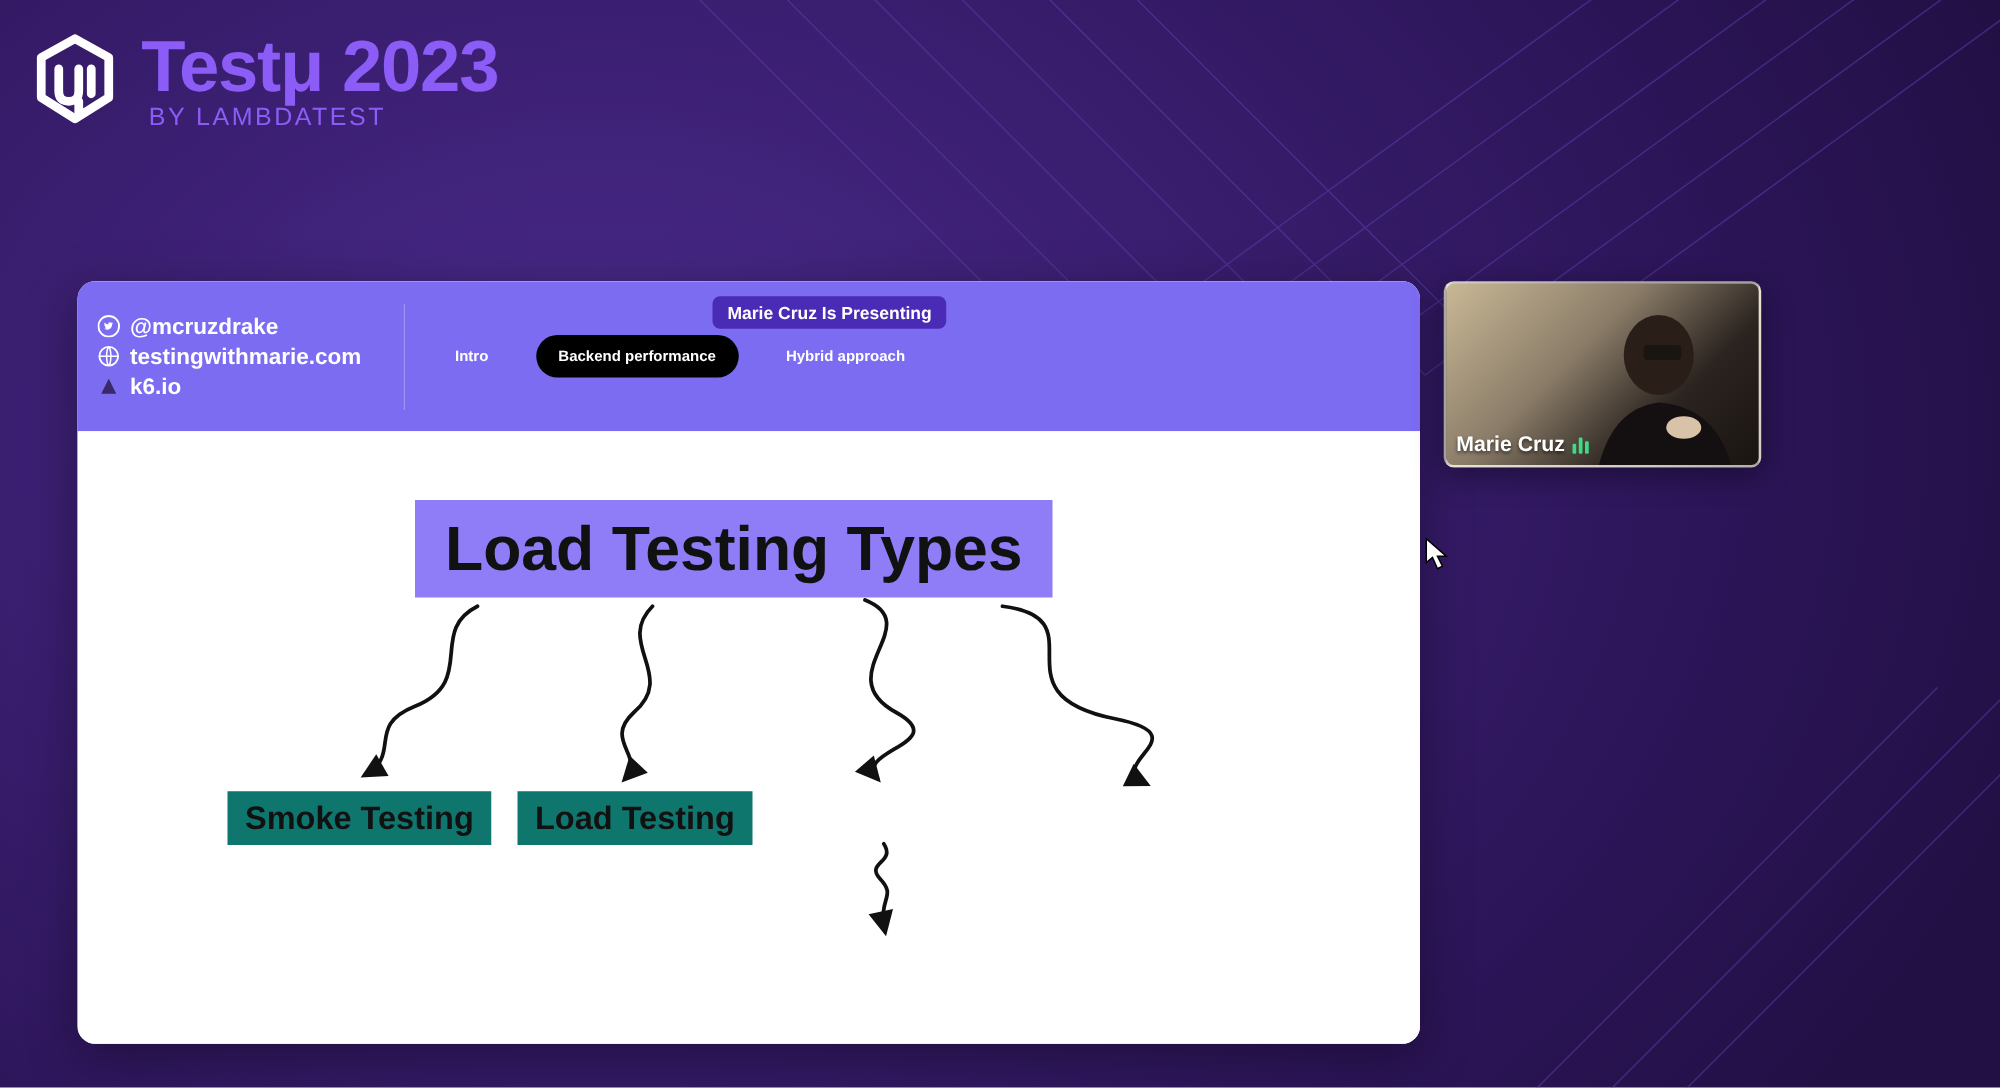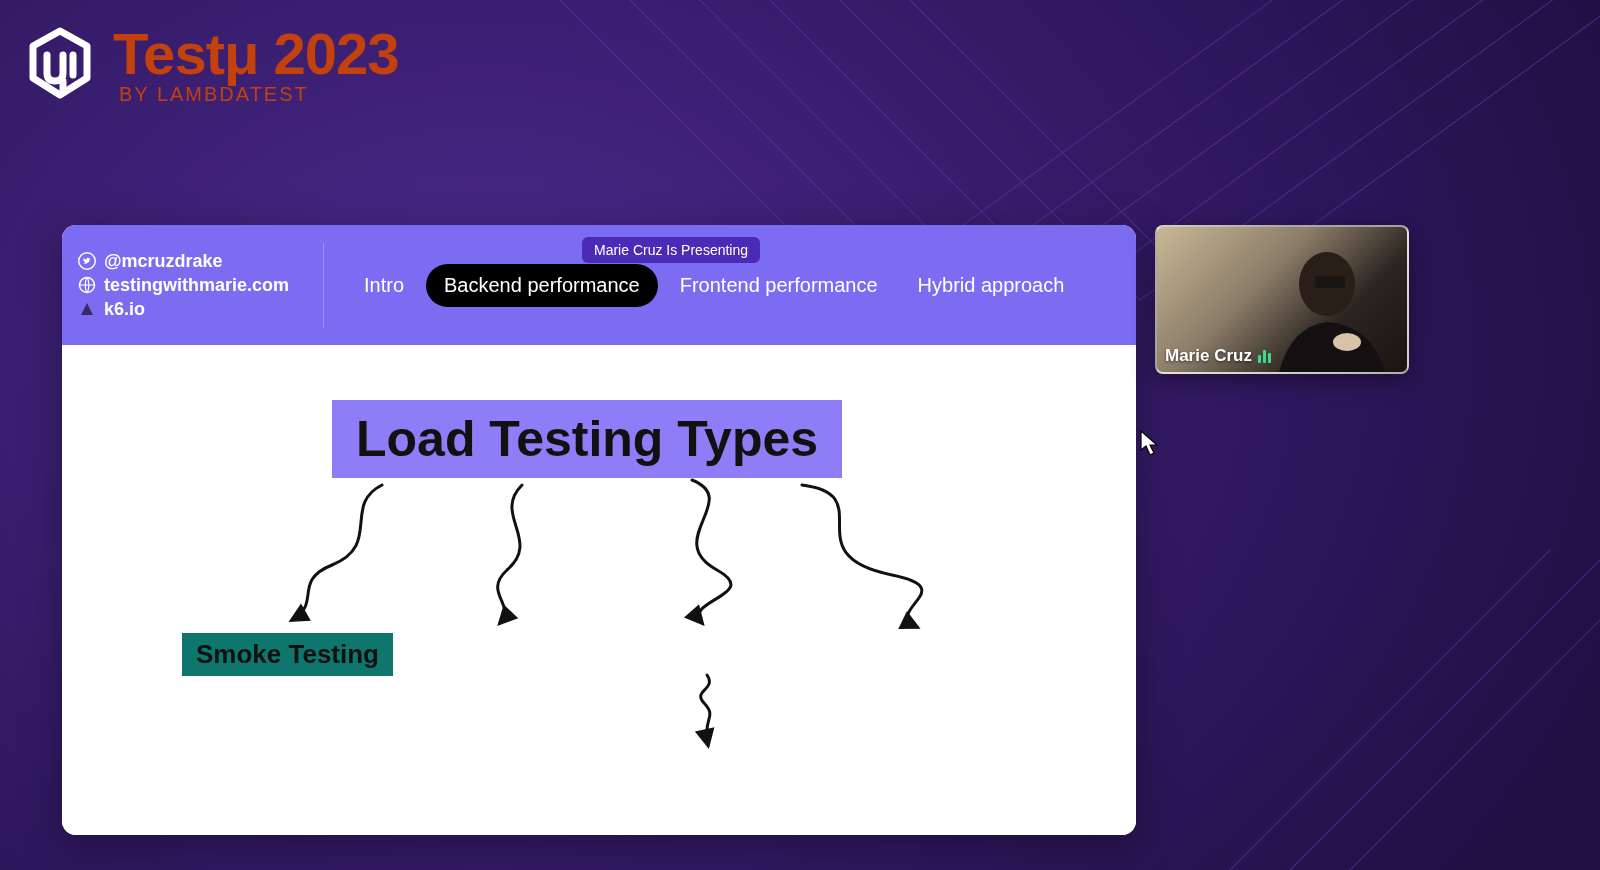--- a/index.html
+++ b/index.html
@@ -5,21 +5,21 @@
   html,body{margin:0;padding:0;width:1600px;height:870px;overflow:hidden;font-family:-apple-system,BlinkMacSystemFont,'Segoe UI',Arial,sans-serif;}
   body{
     background:radial-gradient(ellipse 1200px 900px at 30% 40%,#4a2b8c 0%,#3a1e70 40%,#2c1558 75%,#221045 100%);
     position:relative;
   }
   
   .bg-lines{position:absolute;inset:0;pointer-events:none;}
 
   
   .brand{
-    position:absolute;top:25px;left:25px;color:#c2410c;display:flex;align-items:flex-start;gap:18px;
+    position:absolute;top:25px;left:25px;color:#8b5cf6;display:flex;align-items:flex-start;gap:18px;
   }
   .brand .logo{width:70px;height:80px;}
   .brand .txt{display:flex;flex-direction:column;}
   .brand .title{font-size:58px;font-weight:800;letter-spacing:-1px;line-height:1;}
   .brand .sub{font-size:20px;font-weight:400;letter-spacing:2px;margin-left:6px;}
 
   
   .slide{
     position:absolute;left:62px;top:225px;width:1074px;height:610px;
     border-radius:14px;overflow:hidden;background:#fff;
@@ -30,27 +30,27 @@
     position:relative;
   }
   .presenter-info{
     width:245px;display:flex;flex-direction:column;gap:3px;
     color:#fff;font-weight:700;font-size:18px;border-right:1px solid rgba(255,255,255,0.25);
     padding:8px 0 8px 4px;
   }
   .presenter-info .row{display:flex;align-items:center;gap:8px;}
   .presenter-info .ic{width:18px;height:18px;flex:0 0 18px;}
 
-  .nav{display:flex;align-items:center;gap:4px;margin-left:22px;color:#fff;font-weight:400;font-size:20px;flex:1;}
+  .nav{display:flex;align-items:center;gap:20px;margin-left:22px;color:#fff;font-weight:700;font-size:12px;flex:1;}
   .nav .tab{padding:10px 18px;border-radius:24px;white-space:nowrap;cursor:pointer;}
   .nav .tab.active{background:#000;color:#fff;}
 
   .chip{
-    position:absolute;top:12px;left:520px;background:#4a2bb5;color:#fff;
-    font-size:14px;font-weight:400;padding:5px 12px;border-radius:6px;
+    position:absolute;top:12px;left:508px;background:#4a2bb5;color:#fff;
+    font-size:14px;font-weight:700;padding:5px 12px;border-radius:6px;
   }
 
   .slide-body{position:relative;height:calc(100% - 100px);background:#fff;}
   .diagram-title{
     position:absolute;left:270px;top:55px;
     background:#8e7df6;color:#111;font-weight:800;font-size:50px;
     padding:10px 24px;
     text-align:center;
   }
   .node{
@@ -134,21 +134,20 @@
           </svg>
         <span>k6.io</span>
       </div>
     </div>
 
     <div class="chip">Marie Cruz Is Presenting</div>
 
     <div class="nav">
       <div class="tab">Intro</div>
       <div class="tab active">Backend performance</div>
-      <div class="tab">Frontend performance</div>
       <div class="tab">Hybrid approach</div>
 
     </div>
   </div>
 
   <div class="slide-body">
     <div class="diagram-title">Load Testing Types</div>
 
     <svg class="arrows" viewBox="0 0 1074 510">
       <defs>
@@ -164,20 +163,21 @@
 
         <path d="M 630 135 C 680 155, 600 195, 655 225 C 700 250, 620 255, 640 278" marker-end="url(#ah)"></path>
 
         <path d="M 740 140 C 820 150, 730 210, 830 230 C 900 244, 820 265, 855 282" marker-end="url(#ah)"></path>
 
         <path d="M 645 330 C 655 345, 630 345, 642 358 C 656 373, 640 372, 646 400" marker-end="url(#ah)"></path>
       </g>
     </svg>
 
     <div class="node" style="left:120px;top:288px;">Smoke Testing</div>
+    <div class="node" style="left:352px;top:288px;">Load Testing</div>
   </div>
 </div>
 
 <div class="webcam">
   <svg class="person" viewBox="0 0 160 160">
     <ellipse cx="90" cy="62" rx="28" ry="32" fill="#2a1e18"></ellipse>
     <rect x="78" y="54" width="30" height="12" rx="3" fill="#111" opacity="0.7"></rect>
     <path d="M 40 160 Q 50 105 90 100 Q 140 104 150 160 Z" fill="#141012"></path>
     <ellipse cx="110" cy="120" rx="14" ry="9" fill="#d9c3a8"></ellipse>
   </svg>

